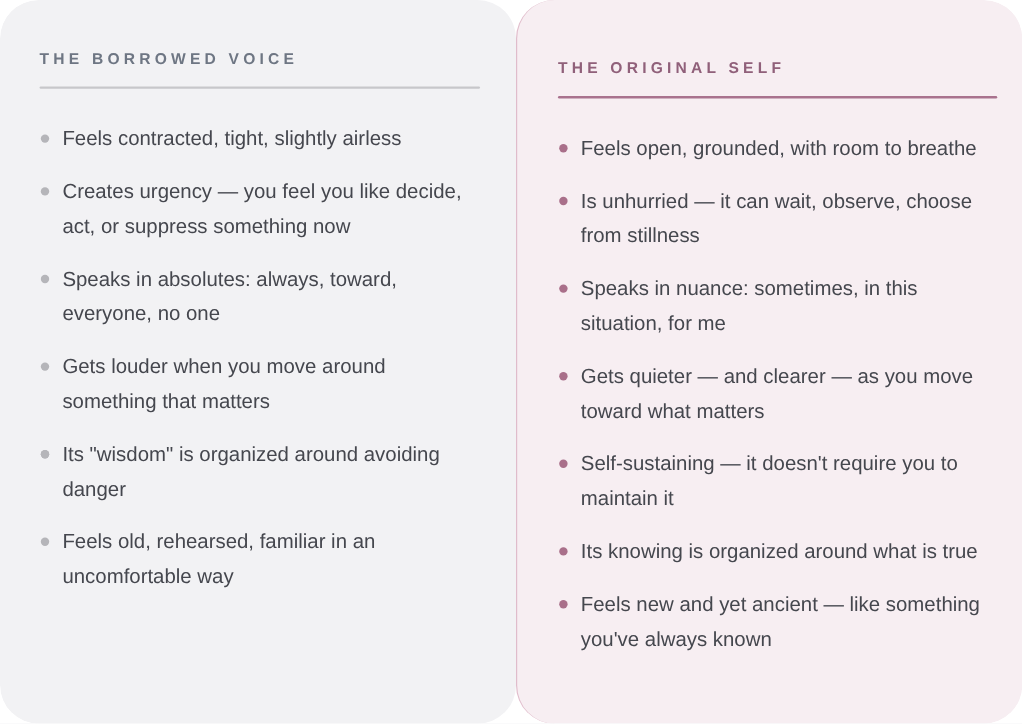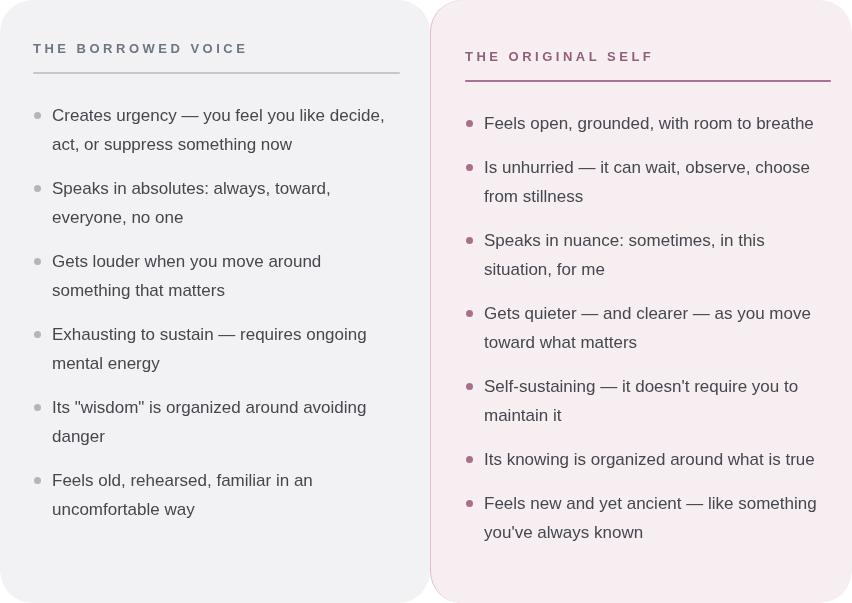--- a/index.html
+++ b/index.html
@@ -68,24 +68,25 @@
 </style>
 </head>
 <body>
 
 <div class="comparison-panel">
 
   <section class="col col-left">
     <h2 class="col-title">THE BORROWED VOICE</h2>
     <div class="title-rule"></div>
     <ul class="trait-list">
+      <li><span class="bullet"></span><span>Feels contracted, tight, slightly airless</span></li>
       <li><span class="bullet"></span><span>Creates urgency — you feel you like decide, act, or suppress something now</span></li>
       <li><span class="bullet"></span><span>Speaks in absolutes: always, toward, everyone, no one</span></li>
       <li><span class="bullet"></span><span>Gets louder when you move around something that matters</span></li>
-      <li><span class="bullet"></span><span>Exhausting to sustain — requires ongoing mental energy</span></li>
+      <li><span class="bullet"></span></li>
       <li><span class="bullet"></span><span>Its "wisdom" is organized around avoiding danger</span></li>
       <li><span class="bullet"></span><span>Feels old, rehearsed, familiar in an uncomfortable way</span></li>
     </ul>
   </section>
 
   <section class="col col-right">
     <h2 class="col-title">THE ORIGINAL SELF</h2>
     <div class="title-rule"></div>
     <ul class="trait-list">
       <li><span class="bullet"></span><span>Feels open, grounded, with room to breathe</span></li>

